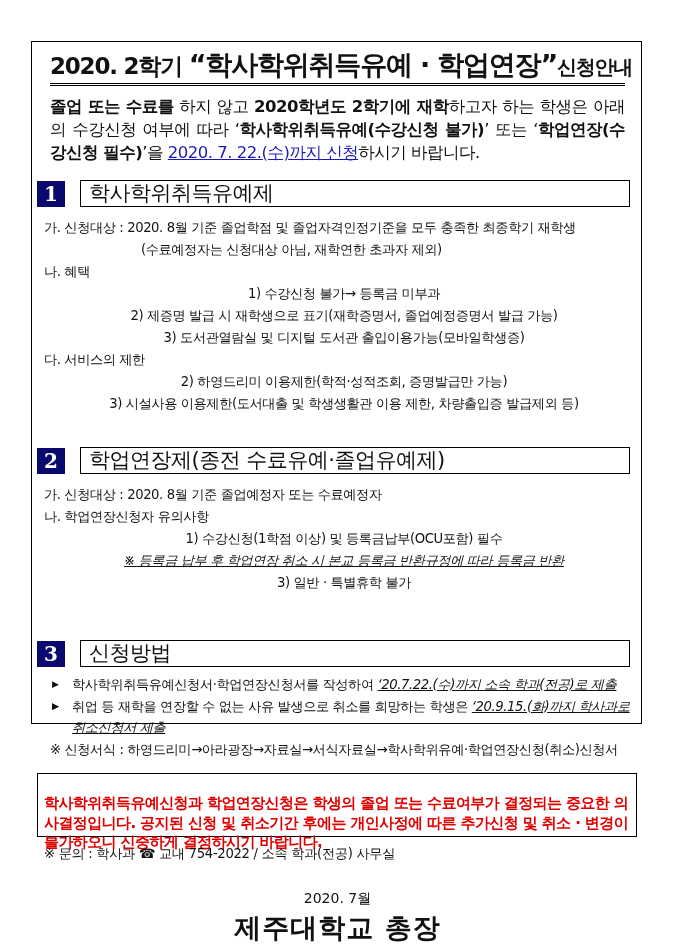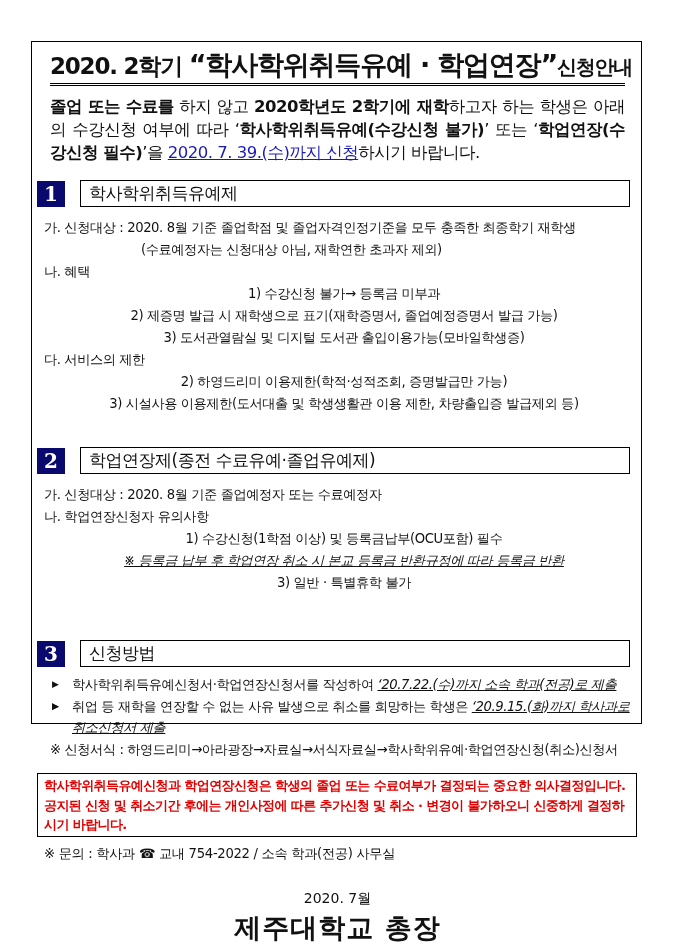--- a/index.html
+++ b/index.html
@@ -6,46 +6,46 @@
   body { width: 674px; height: 944px; position: relative; overflow: hidden; font-family: "DejaVu Sans", "Liberation Sans", sans-serif; color: #111; }
   .page { position: absolute; left: 31px; top: 13px; width: 611px; height: 683px; border: 1.5px solid #000; box-sizing: border-box; margin-top: 28px; }
   .title { position: absolute; left: 18px; top: 8px; width: 575px; font-size: 23px; font-weight: bold; letter-spacing: -1.2px; white-space: nowrap; border-bottom: 3px double #000; padding-bottom: 1px; line-height: 30px; }
   .title .big { font-size: 27px; }
   .title .small { font-size: 20px; }
   .intro { position: absolute; left: 18px; top: 53px; width: 575px; font-size: 16.5px; line-height: 23px; text-align: justify; letter-spacing: -0.5px; }
   .intro .b { font-weight: bold; }
   .intro .link { color: #1a1ab8; text-decoration: underline; }
   .sec-head { position: absolute; left: 5px; height: 27px; width: 597px; }
   .badge { position: absolute; left: 0; top: 1px; width: 28px; height: 26px; background: #0a0a6e; color: #fff; font-family: "DejaVu Serif", "Liberation Serif", serif; font-weight: bold; font-size: 20px; text-align: center; line-height: 26px; }
-  .sec-title-box { position: absolute; left: 43px; top: 0; width: 550px; height: 27px; border: 1px solid #000; box-sizing: border-box; font-size: 17px; line-height: 25px; padding-left: 8px; letter-spacing: -0.5px; }
+  .sec-title-box { position: absolute; left: 43px; top: 0; width: 550px; height: 27px; border: 1px solid #000; box-sizing: border-box; font-size: 21px; line-height: 25px; padding-left: 8px; letter-spacing: -0.5px; }
   .lines { position: absolute; left: 12px; width: 590px; font-size: 13.2px; letter-spacing: -0.4px; }
   .ln { height: 22px; line-height: 22px; white-space: nowrap; }
   .ind1 { padding-left: 10px; text-align: center; }
   .ind2 { padding-left: 97px; }
   .u { text-decoration: underline; font-style: italic; }
   .bullets { position: absolute; left: 12px; width: 590px; font-size: 13.2px; letter-spacing: -0.4px; }
   .bl { position: relative; padding-left: 28px; line-height: 21.5px; }
   .bl .tri { position: absolute; left: 8px; top: 0; font-size: 9px; }
   .note-line { padding-left: 6px; line-height: 21px; white-space: nowrap; }
-  .warn { position: absolute; left: 5px; top: 731px; width: 600px; height: 64px; border: 1.5px solid #000; box-sizing: border-box; color: #e00000; font-weight: bold; font-size: 13px; line-height: 19.5px; padding: 2px 6px; letter-spacing: -0.6px; }
+  .warn { position: absolute; left: 5px; top: 731px; width: 600px; height: 64px; border: 1.5px solid #000; box-sizing: border-box; color: #e00000; font-weight: bold; font-size: 15px; line-height: 19.5px; padding: 20px 6px; letter-spacing: -0.6px; }
   .contact { position: absolute; left: 12px; top: 803px; font-size: 13.2px; white-space: nowrap; letter-spacing: -0.3px; }
   .date { position: absolute; left: 0; width: 611px; top: 848px; text-align: center; font-size: 14px; }
   .sign { position: absolute; left: 0; width: 611px; top: 868px; text-align: center; font-size: 27px; font-weight: bold; letter-spacing: 1px; }
 </style>
 </head>
 <body>
 
 <div class="page">
 
   <div class="title">
     <span>2020. 2학기 </span><span class="big">“학사학위취득유예 · 학업연장”</span><span class="small">신청안내</span>
   </div>
 
   <div class="intro">
-    <span class="b">졸업 또는 수료를</span><span> 하지 않고 </span><span class="b">2020학년도 2학기에 재학</span><span>하고자 하는 학생은 아래의 수강신청 여부에 따라 ‘</span><span class="b">학사학위취득유예(수강신청 불가)</span><span>’ 또는 ‘</span><span class="b">학업연장(수강신청 필수)</span><span>’을 </span><span class="link">2020. 7. 39.(수)까지 신청</span><span>하시기 바랍니다.</span>
+    <span class="b">졸업 또는 수료를</span><span> 하지 않고 </span><span class="b">2020학년도 2학기에 재학</span><span>하고자 하는 학생은 아래의 수강신청 여부에 따라 ‘</span><span class="b">학사학위취득유예(수강신청 불가)</span><span>’ 또는 ‘</span><span class="b">학업연장(수강신청 필수)</span><span>’을 </span><span class="link">2020. 7. 22.(수)까지 신청</span><span>하시기 바랍니다.</span>
   </div>
 
   <div class="sec-head" style="top:138px;">
     <div class="badge">1</div>
     <div class="sec-title-box">학사학위취득유예제</div>
   </div>
   <div class="lines" style="top:175px;">
     <div class="ln">가. 신청대상 : 2020. 8월 기준 졸업학점 및 졸업자격인정기준을 모두 충족한 최종학기 재학생</div>
     <div class="ln ind2">(수료예정자는 신청대상 아님, 재학연한 초과자 제외)</div>
     <div class="ln">나. 혜택</div>

